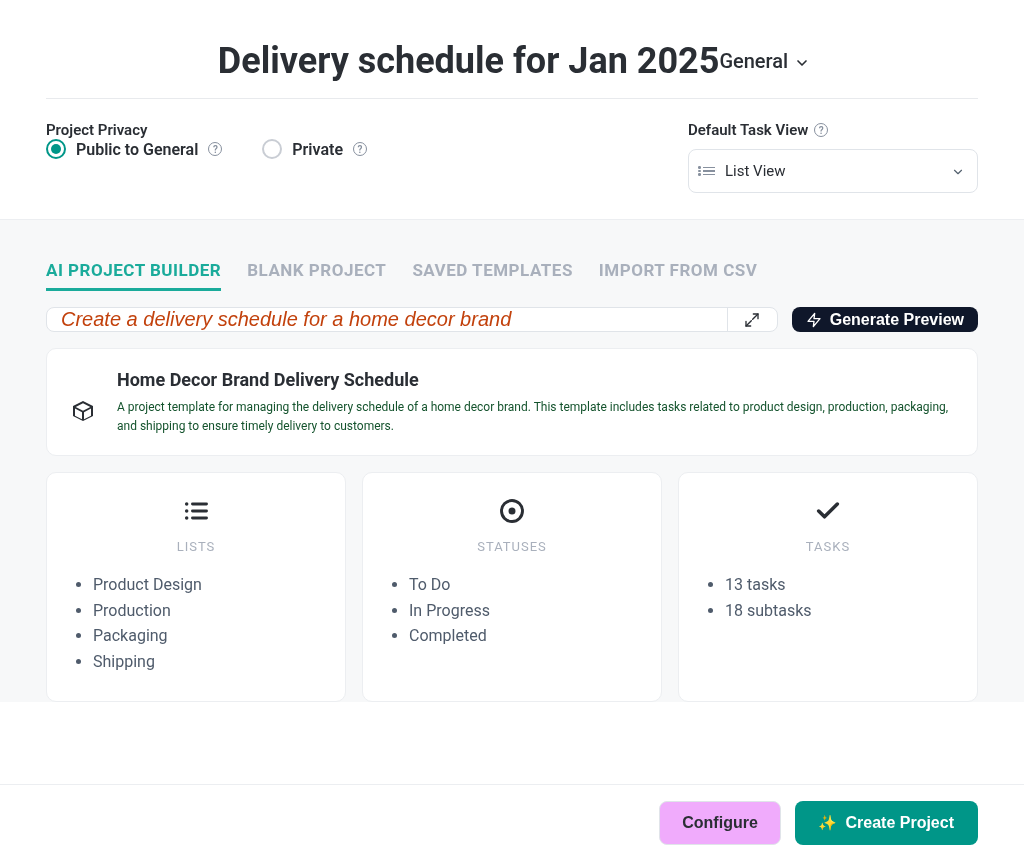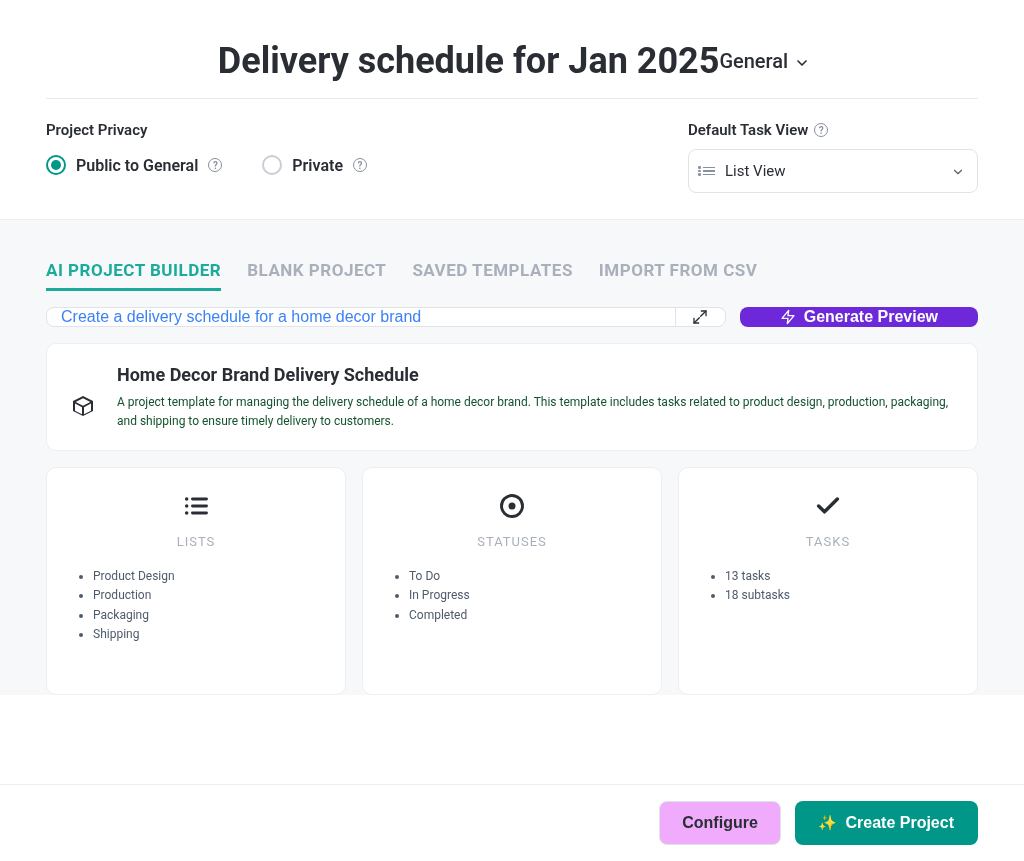--- a/index.html
+++ b/index.html
@@ -45,21 +45,20 @@
     font-size: 15px;
     font-weight: 600;
     color: #2a2e34;
     display: flex;
     align-items: center;
     gap: 6px;
   }
   .radio-group {
     display: flex;
     gap: 40px;
-    margin-top: 16px;
     align-items: center;
     text-align: right;
   }
   .radio-option {
     display: flex;
     align-items: center;
     gap: 10px;
     font-size: 16px;
     font-weight: 600;
     cursor: pointer;
@@ -176,38 +175,39 @@
     border: 1px solid #e0e4e9;
     border-radius: 8px;
     background: #fff;
     overflow: hidden;
   }
   .prompt-input {
     flex: 1;
     border: none;
     outline: none;
     padding: 0 14px;
-    font-size: 16px;
-    color: #3b82f6;
+    font-size: 20px;
+    color: #c2410c;
     background: transparent;
+    font-style: italic;
   }
   .expand-btn {
     width: 50px;
     border-left: 1px solid #e0e4e9;
     display: flex;
     align-items: center;
     justify-content: center;
     cursor: pointer;
   }
   .generate-btn {
-    background: #6d28d9;
+    background: #0f172a;
     color: #fff;
     border: none;
     border-radius: 8px;
-    padding: 0 40px;
+    padding: 0 14px;
     font-size: 16px;
     font-weight: 600;
     display: flex;
     align-items: center;
     gap: 8px;
     cursor: pointer;
   }
   .preview-card {
     background: #fff;
     border: 1px solid #eceef1;
@@ -257,21 +257,21 @@
     letter-spacing: 1px;
     color: #a9b0bc;
     margin-bottom: 18px;
     text-transform: uppercase;
   }
   .card-list {
     list-style: disc;
     padding-left: 20px;
   }
   .card-list li {
-    font-size: 12px;
+    font-size: 16px;
     color: #4f5b6b;
     line-height: 1.6;
   }
 
   .footer-bar {
     position: fixed;
     bottom: 0;
     left: 0;
     width: 1024px;
     background: #fff;

